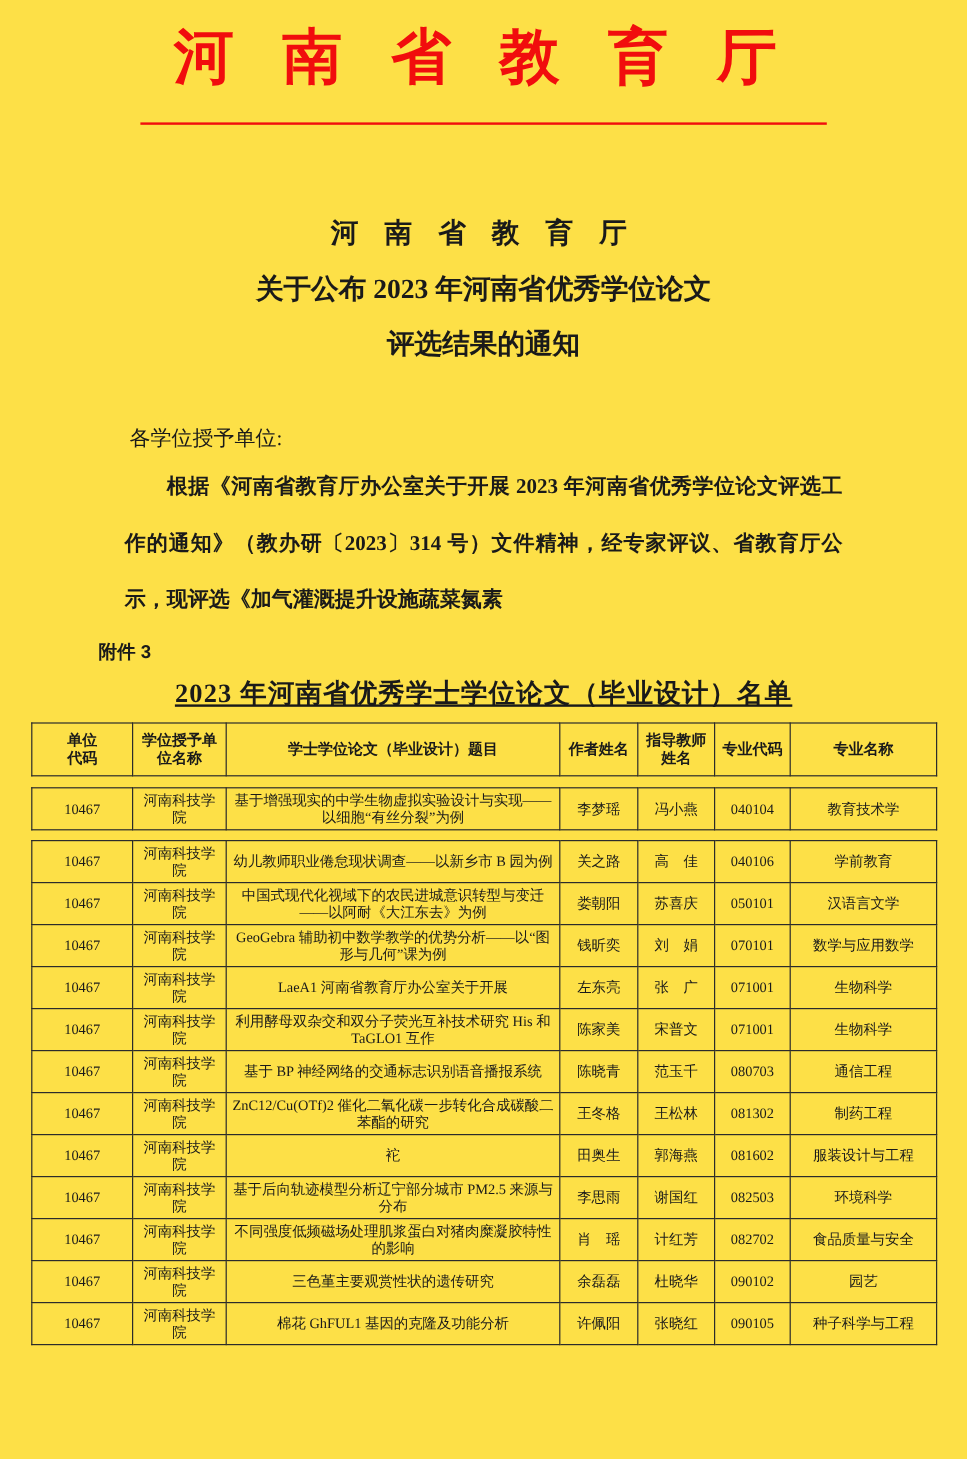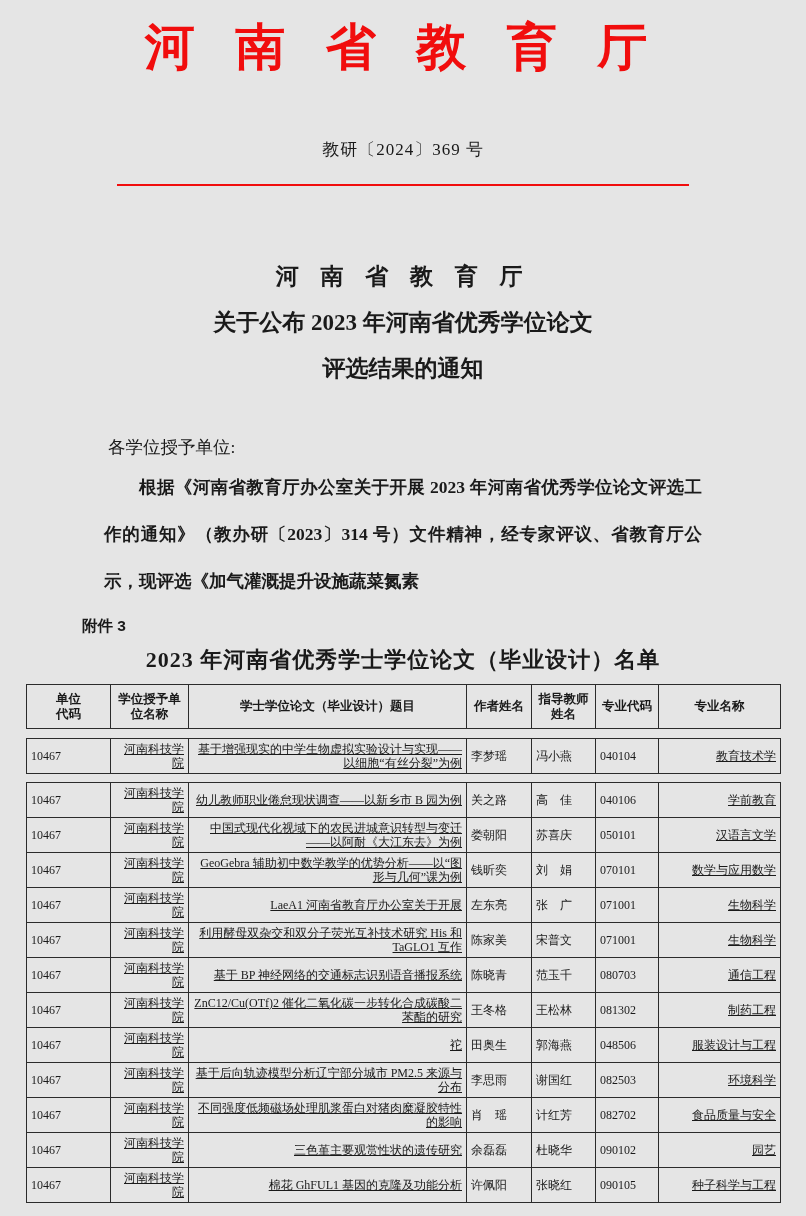--- a/index.html
+++ b/index.html
@@ -4,21 +4,21 @@
 <style>
   * { margin:0; padding:0; box-sizing:border-box; }
   html,body { background:#ffffff; }
   body {
     width:806px; height:1216px;
     font-family:"Liberation Serif","DejaVu Serif",serif;
     color:#1a1a1a;
   }
   .page {
     position:relative; width:806px; height:1216px;
-    background:#e5e5e5; overflow:hidden;
+    background:#fde047; overflow:hidden;
   }
   .letterhead {
     padding-top:14px; text-align:center;
     color:var(--accent-red,#f10d0d);
     font-size:50px; line-height:66px; font-weight:bold;
     letter-spacing:14px; white-space:nowrap;
   }
   .doc-number {
     margin-top:58px; text-align:center;
     font-size:17px; line-height:24px; letter-spacing:1px;
@@ -40,21 +40,21 @@
     text-indent:2em;
     font-weight:bold;
   }
   .attach-label {
     margin:10px 0 0 38px;
     font-family:"Liberation Sans","DejaVu Sans",sans-serif;
     font-size:15.5px; font-weight:bold; line-height:22px;padding-left:44px;
   }
   .table-title {
     margin-top:8px; text-align:center;
-    font-size:22px; line-height:30px; font-weight:600; letter-spacing:1px;
+    font-size:22px; line-height:30px; font-weight:600; letter-spacing:1px;text-decoration:underline;
   }
   .table-note {
     margin-top:7px; text-align:center;
     font-family:"Liberation Sans","DejaVu Sans",sans-serif;
     font-size:14px; font-weight:bold; line-height:19px;
   }
   table.grid {
     margin-left:26px; width:754px;
     border-collapse:collapse; table-layout:fixed;
   }
@@ -69,31 +69,30 @@
     height:44px;
   }
   table.grid td {
     font-size:12px; line-height:14px; padding:3px 4px;
     height:21px; word-break:break-all;
   }
   .header-grid { margin-top:9px; }
   .first-grid  { margin-top:9px; }
   .main-grid   { margin-top:8px; }
   .first-grid td { height:44px; }
-  .c-center { text-align:left;margin-left:20px; }
-  .c-left   { text-align:right;text-decoration:underline; }
+  .c-center { text-align:center;margin-left:20px; }
+  .c-left   { text-align:center; }
 </style>
 </head>
 <body>
 
 <div class="page">
 
   <div class="letterhead">河 南 省 教 育 厅</div>
 
-  <div class="doc-number">教研〔2024〕369 号</div>
 
   <div class="red-rule"></div>
 
   <div class="notice-title">
     <div class="line spaced">河 南 省 教 育 厅</div>
     <div class="line">关于公布 2023 年河南省优秀学位论文</div>
     <div class="line">评选结果的通知</div>
   </div>
 
   <div class="salutation">各学位授予单位:</div>
@@ -233,21 +232,21 @@
     <td class="c-center">081302</td>
     <td class="c-left">制药工程</td>
   </tr>
 
   <tr>
     <td class="c-center">10467</td>
     <td class="c-left">河南科技学院</td>
     <td class="c-left">袉</td>
     <td class="c-center">田奥生</td>
     <td class="c-center">郭海燕</td>
-    <td class="c-center">048506</td>
+    <td class="c-center">081602</td>
     <td class="c-left">服装设计与工程</td>
   </tr>
 
   <tr>
     <td class="c-center">10467</td>
     <td class="c-left">河南科技学院</td>
     <td class="c-left">基于后向轨迹模型分析辽宁部分城市 PM2.5 来源与分布</td>
     <td class="c-center">李思雨</td>
     <td class="c-center">谢国红</td>
     <td class="c-center">082503</td>

